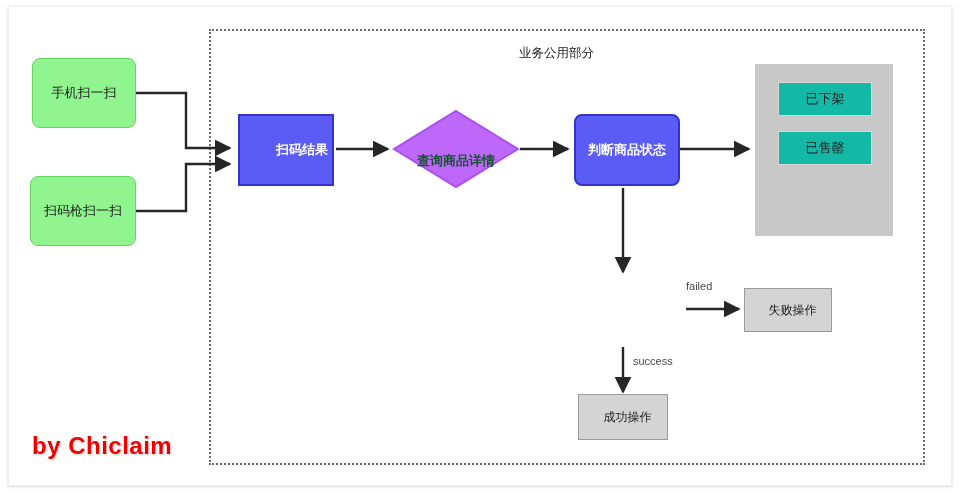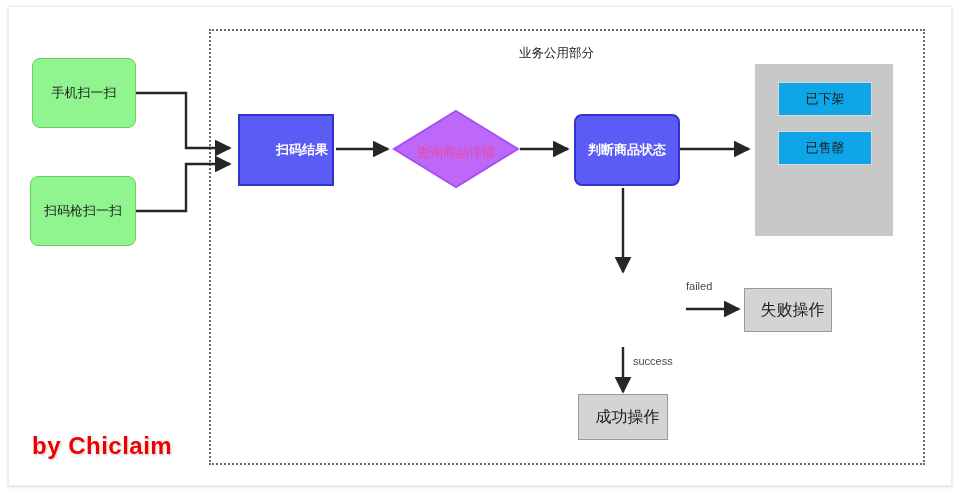--- a/index.html
+++ b/index.html
@@ -72,51 +72,51 @@
     background: #5b5bf5;
     border: 2px solid #3232cd;
     color: #ffffff;
     font-size: 13px;
     font-weight: bold;
   }
   .node-gray {
     background: #d4d4d4;
     border: 1px solid #9a9a9a;
     color: #1c1c1c;
-    font-size: 16px;
+    font-size: 12px;
     padding-left: 9px;
   }
   .node-white {
-    background: #0ea5e9;
+    background: #14b8a6;
     border: 1px solid #d8d8d8;
     color: #1c1c1c;
     font-size: 13px;
   }
   .group-gray {
     position: absolute;
     background: #c8c8c8;
     box-sizing: border-box;
   }
 
   
   .diamond {
     position: absolute;
     box-sizing: border-box;
   }
   .diamond svg { display: block; }
   .diamond .dlabel {
     position: absolute;
-    left: 0; top: 4px;
+    left: 0; top: 12px;
     width: 100%; height: 100%;
     display: flex;
     align-items: center;
     justify-content: center;
-    color: #ec4899;
-    font-size: 13px;
-    font-weight: normal;
+    color: #14532d;
+    font-size: 13px;
+    font-weight: bold;
     white-space: nowrap;
   }
 
   
   #wires {
     position: absolute;
     left: 0; top: 0;
     width: 960px; height: 501px;
     pointer-events: none;
   }

